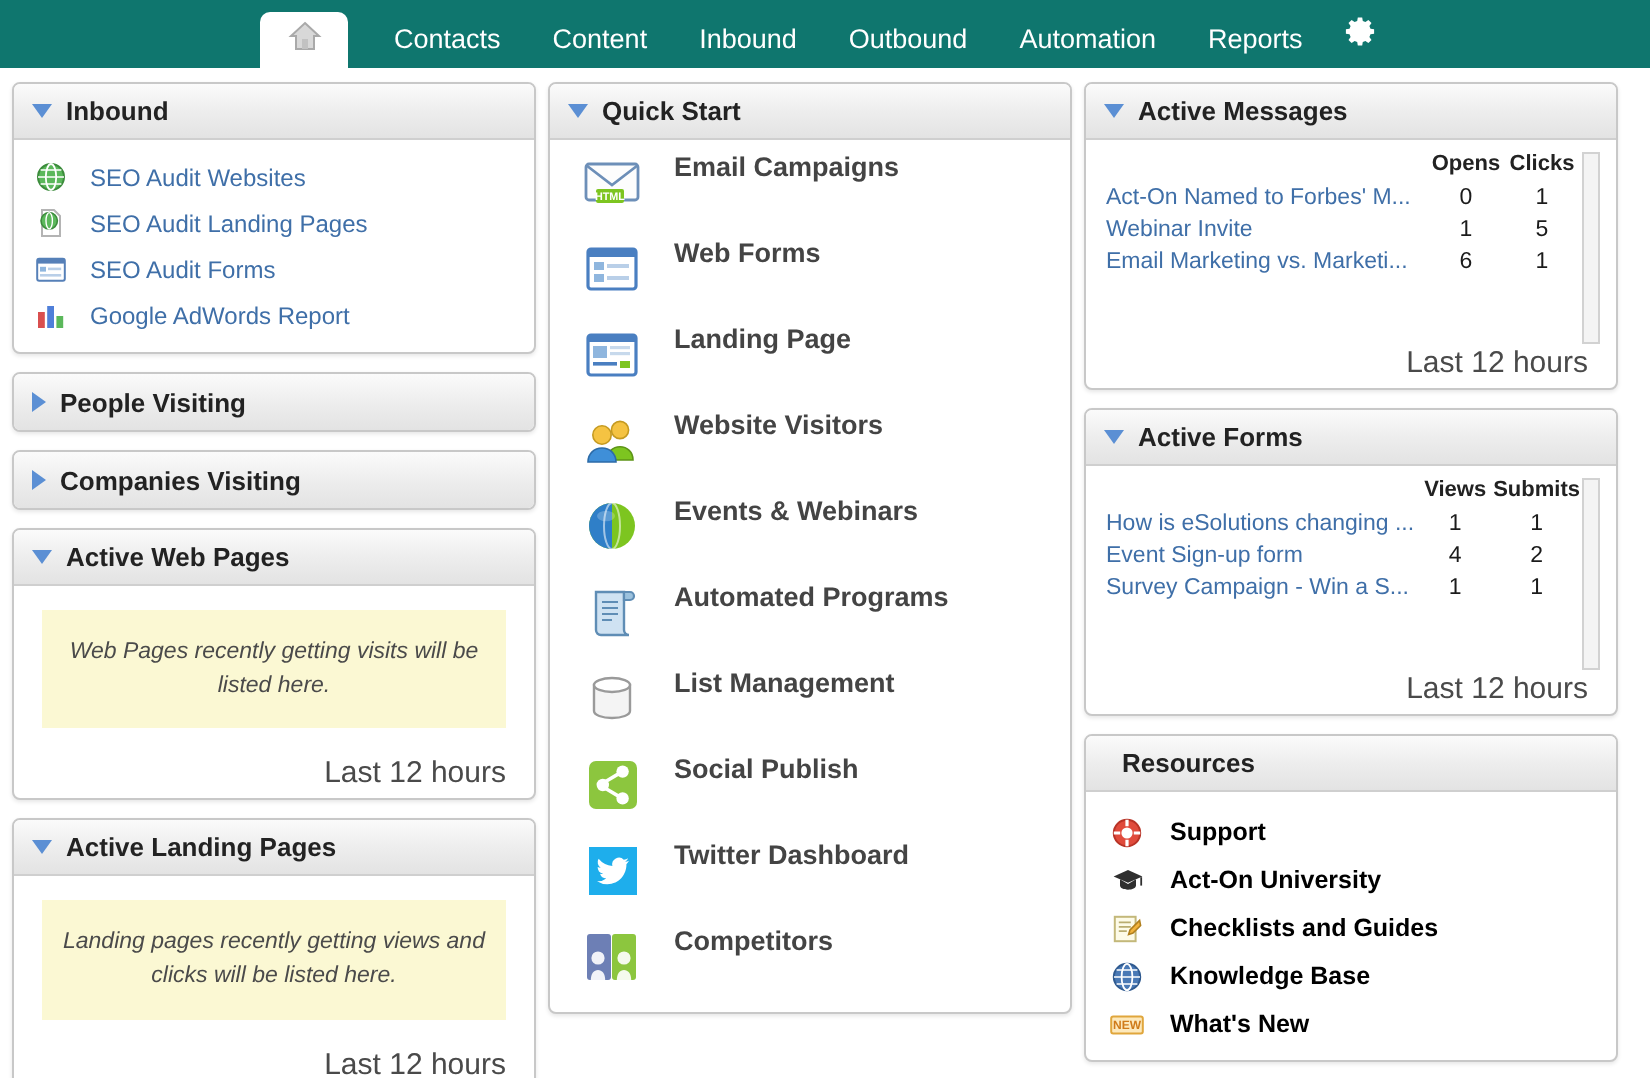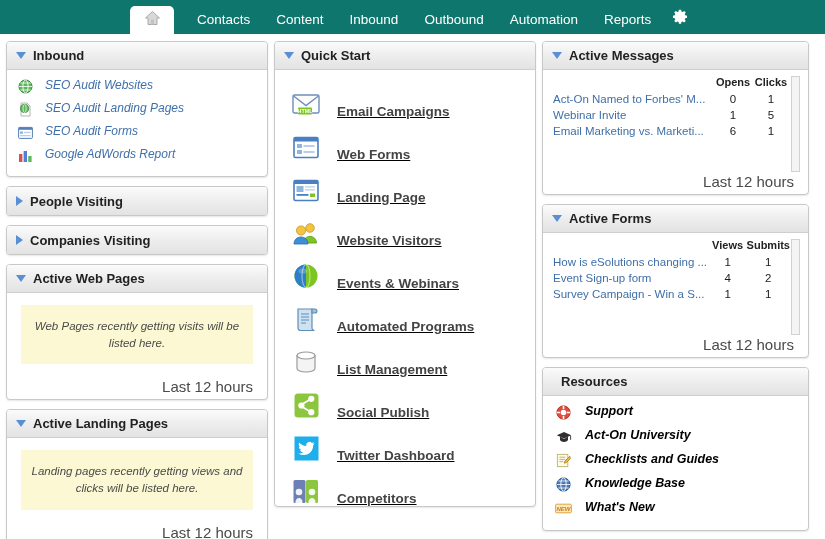--- a/index.html
+++ b/index.html
@@ -86,25 +86,24 @@
   .tri.right {
     border-top: 5.5px solid transparent;
     border-bottom: 5.5px solid transparent;
     border-left: 7px solid #5b8fd4;
   }
   .panel-body { padding: 8px 0 6px 0; }
 
   
   .linkrow {
     display: flex;
-    align-items: flex-start;
+    align-items: center;
     height: 21px;
     padding: 0 10px;
     margin-bottom: 2px;
-    font-style: italic;
   }
   .linkrow .ico {
     width: 17px; height: 17px;
     flex: 0 0 17px;
     margin-right: 11px;
     display: flex; align-items: center; justify-content: center;
   }
   .linkrow a {
     color: #3f6fa8;
     font-size: 12px;
@@ -130,24 +129,23 @@
     text-align: right;
     font-size: 15px;
     color: #4a4a4a;
     padding: 14px 14px 4px 0;
   }
 
   
   .qs-body { padding: 6px 0 0 0; }
   .qs-row {
     display: flex;
-    align-items: flex-end;
+    align-items: flex-start;
     height: 43px;
     padding: 0 16px;
-    text-decoration: underline;
   }
   .qs-row .qsico {
     width: 30px; height: 30px;
     flex: 0 0 30px;
     margin-right: 16px;
     display: flex; align-items: center; justify-content: center;
   }
   .qs-row .qslabel {
     font-size: 13.5px;
     color: #444444;

